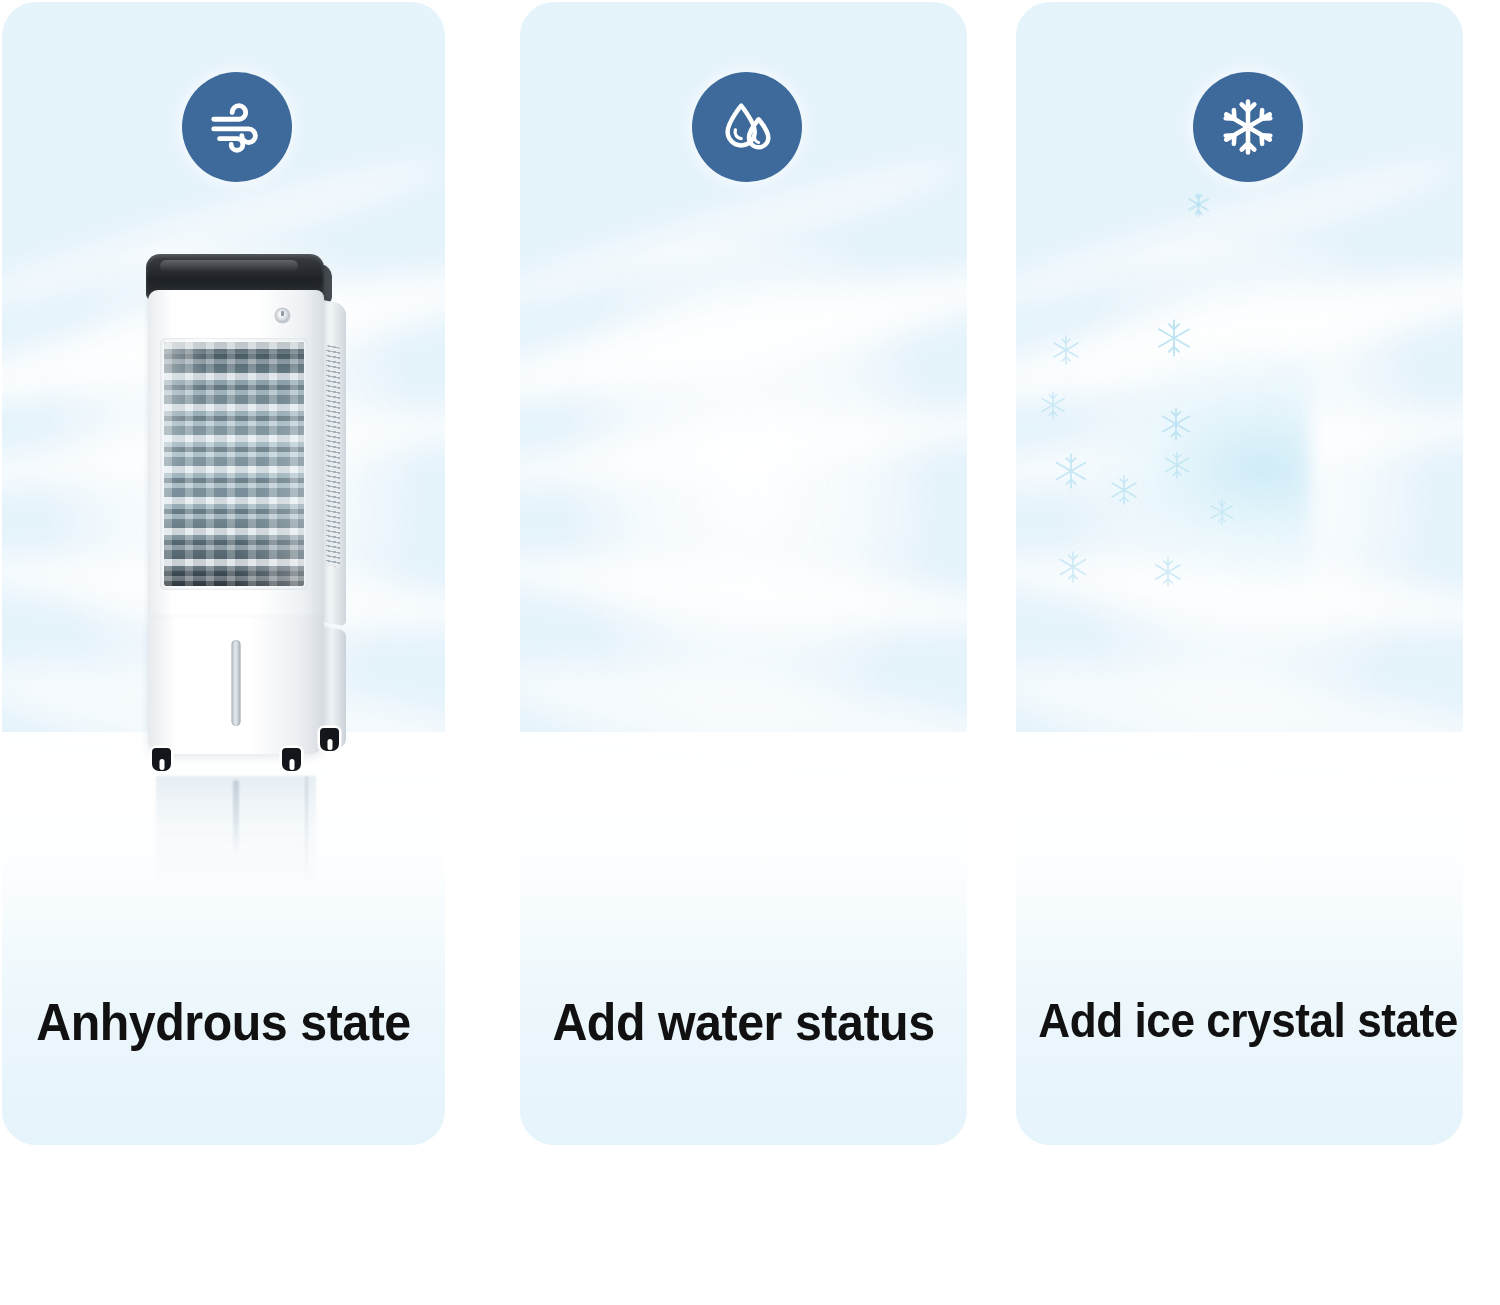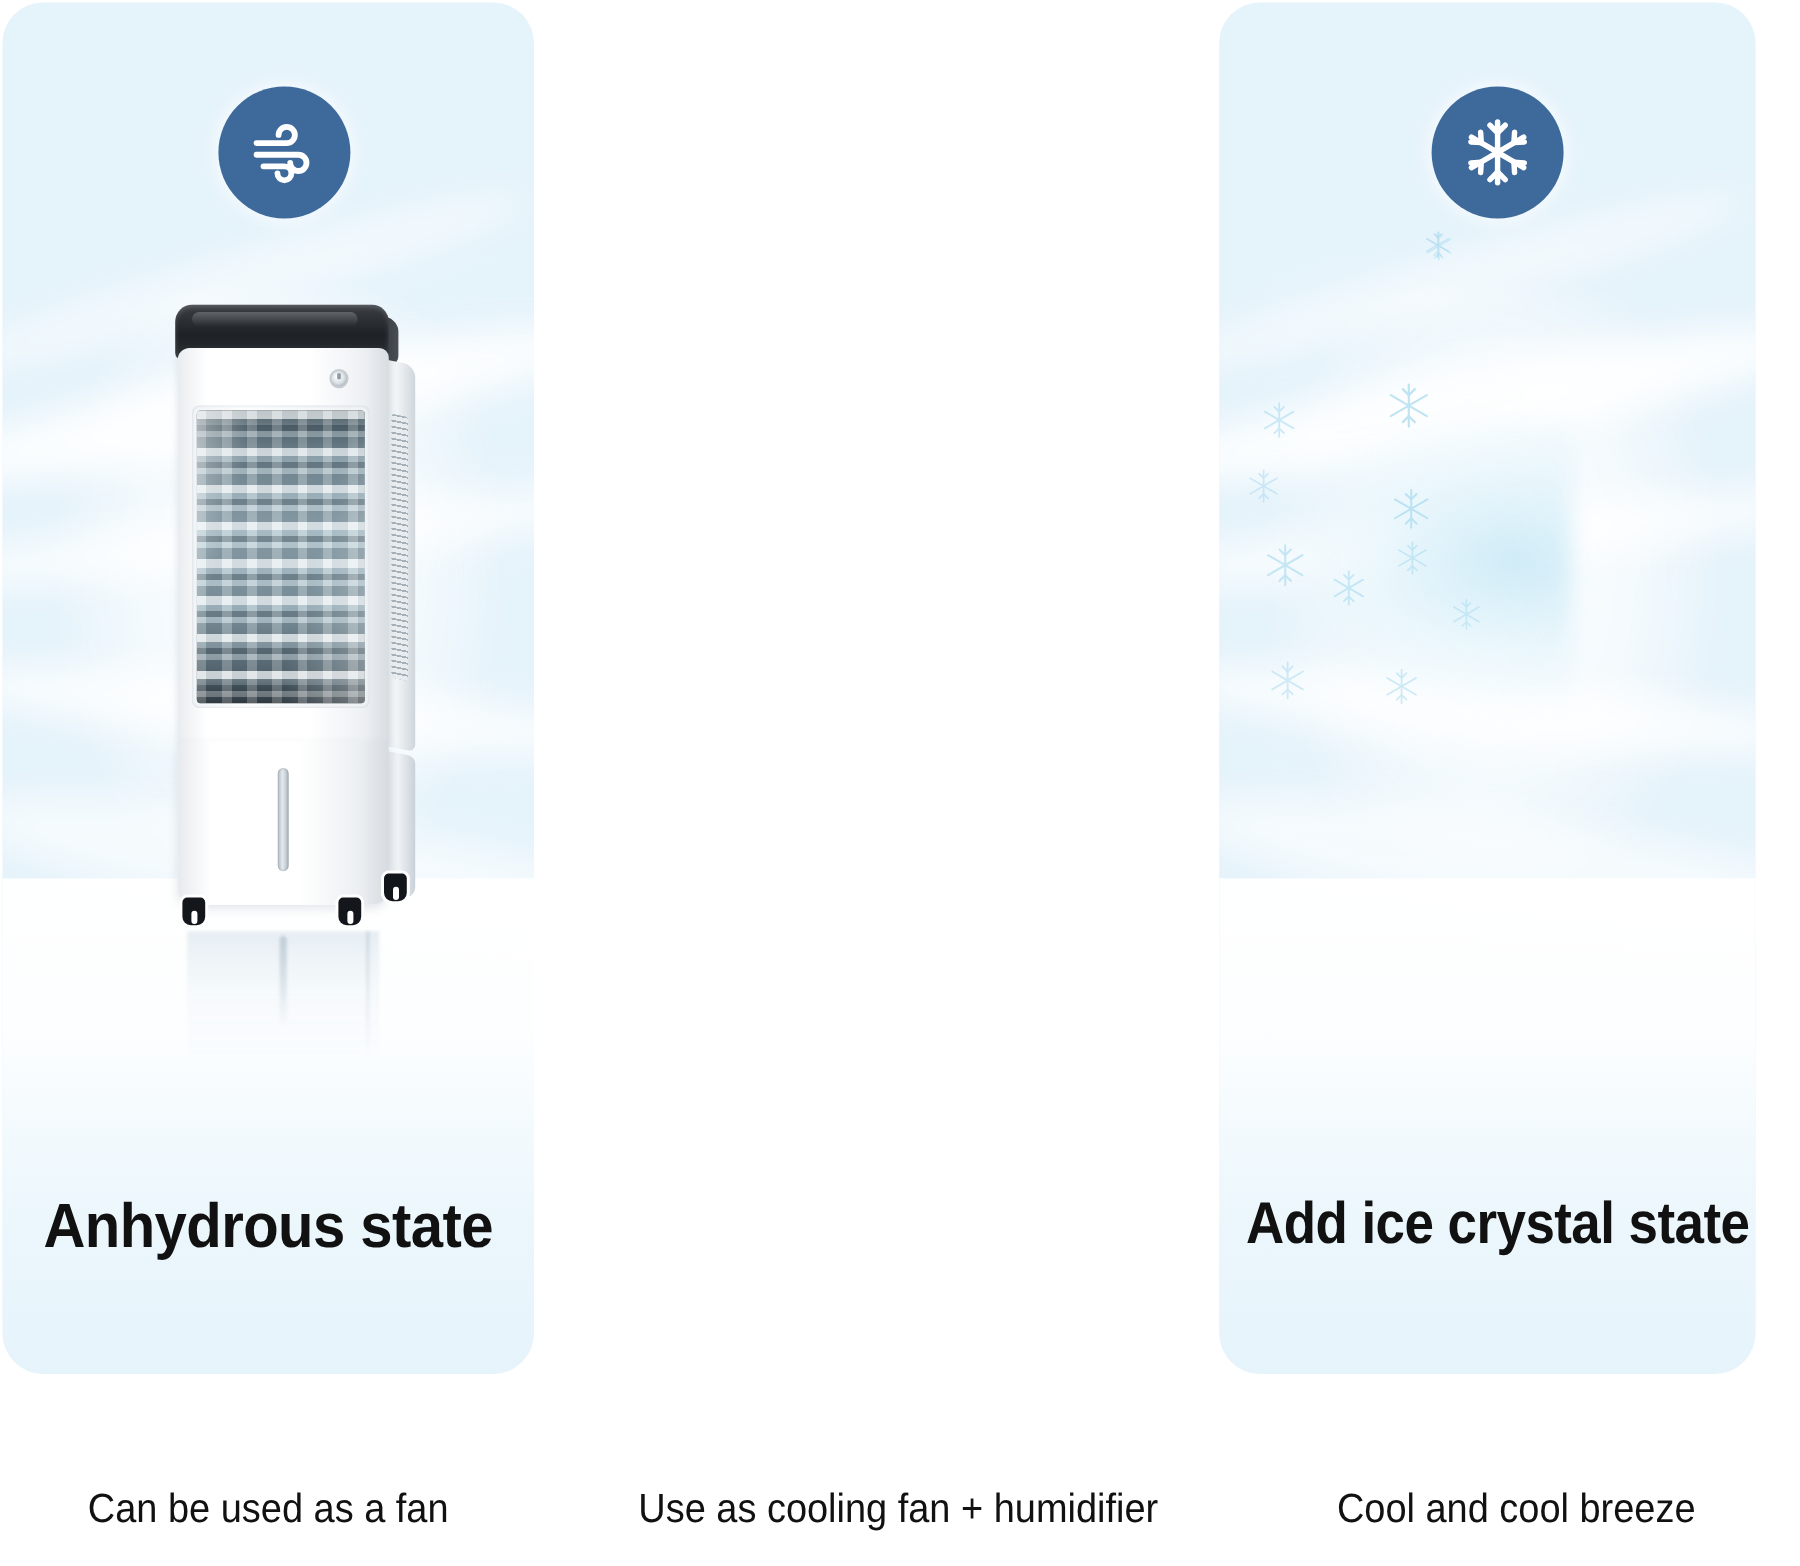--- a/index.html
+++ b/index.html
@@ -471,20 +471,44 @@
         <div class="caster cr"></div>
         <div class="reflection">
           <div class="rline"></div>
           <div class="redge"></div>
         </div>
       </div>
 
       <div class="heading">Anhydrous state</div>
     </div>
 
+    <div class="panel p2">
+      <div class="swirl">
+        <div class="glow"></div>
+        <div class="band b5"></div>
+        <div class="band b1"></div>
+        <div class="band b2"></div>
+        <div class="band b3"></div>
+        <div class="band b4"></div>
+        <div class="floor"></div>
+      </div>
+
+      <div class="badge">
+        <span>
+          <svg width="62" height="62" viewBox="0 0 64 64" fill="none" stroke="#ffffff" stroke-width="4.6" stroke-linecap="round" stroke-linejoin="round">
+            <path d="M26 10 C26 10 12 27 12 37 a14 14 0 0 0 28 0 C40 27 26 10 26 10 Z"></path>
+            <path d="M20 35 a7 7 0 0 0 6 9" stroke-width="3.4"></path>
+            <path d="M44 24 C44 24 34 36 34 43 a10 10 0 0 0 20 0 C54 36 44 24 44 24 Z"></path>
+            <path d="M40 42 a5 5 0 0 0 4 6" stroke-width="3"></path>
+          </svg>
+        </span>
+      </div>
+
+      <div class="heading">Add water status</div>
+    </div>
 
     <div class="panel p3">
       <div class="swirl">
         <div class="glow"></div>
         <div class="band b5"></div>
         <div class="band b1"></div>
         <div class="band b2"></div>
         <div class="band b3"></div>
         <div class="band b4"></div>
         <div class="floor"></div>
@@ -580,19 +604,14 @@
             <path d="M16 9l-4-4M16 9l4-4M16 23l-4 4M16 23l4 4"></path>
           </svg>
         </span>
       </div>
 
       <div class="heading">Add ice crystal state</div>
     </div>
 
   </div>
 
-  <div class="captions">
-    <div class="caption c1">Can be used as a fan</div>
-    <div class="caption c2">Use as cooling fan + humidifier</div>
-    <div class="caption c3">Cool and cool breeze</div>
-  </div>
 
 </div>
 
 </body></html>

